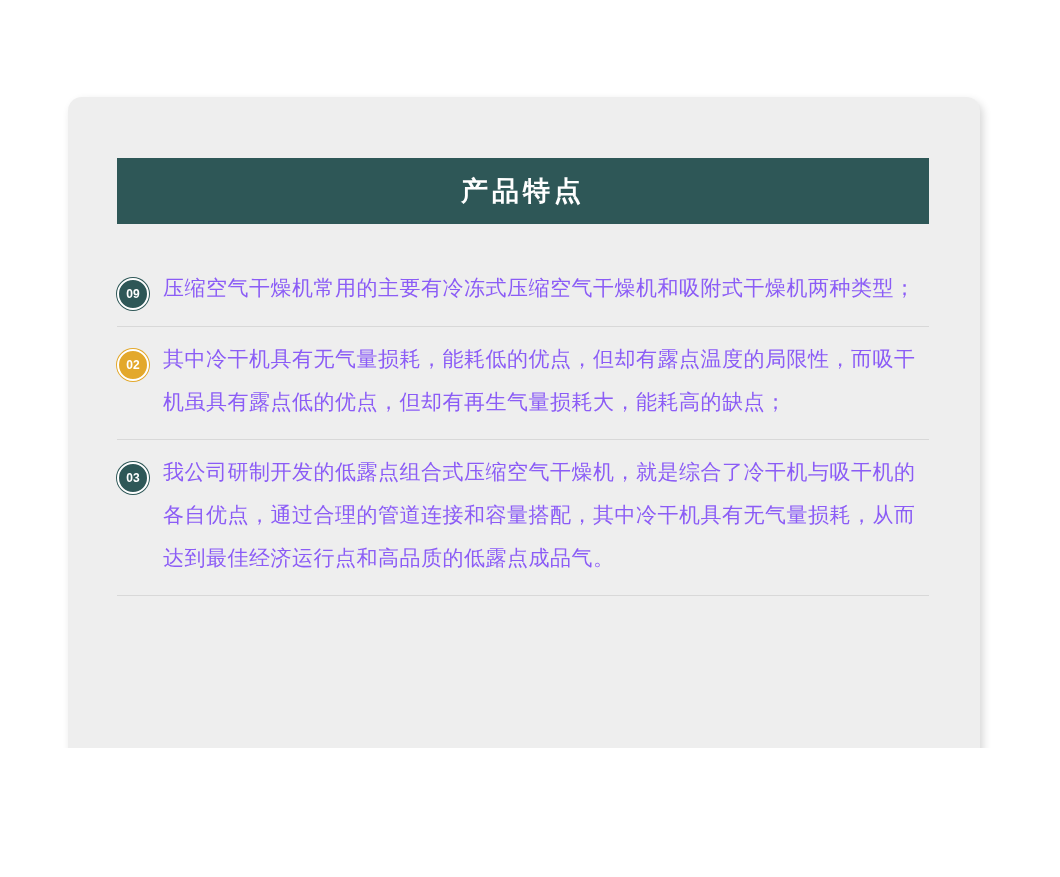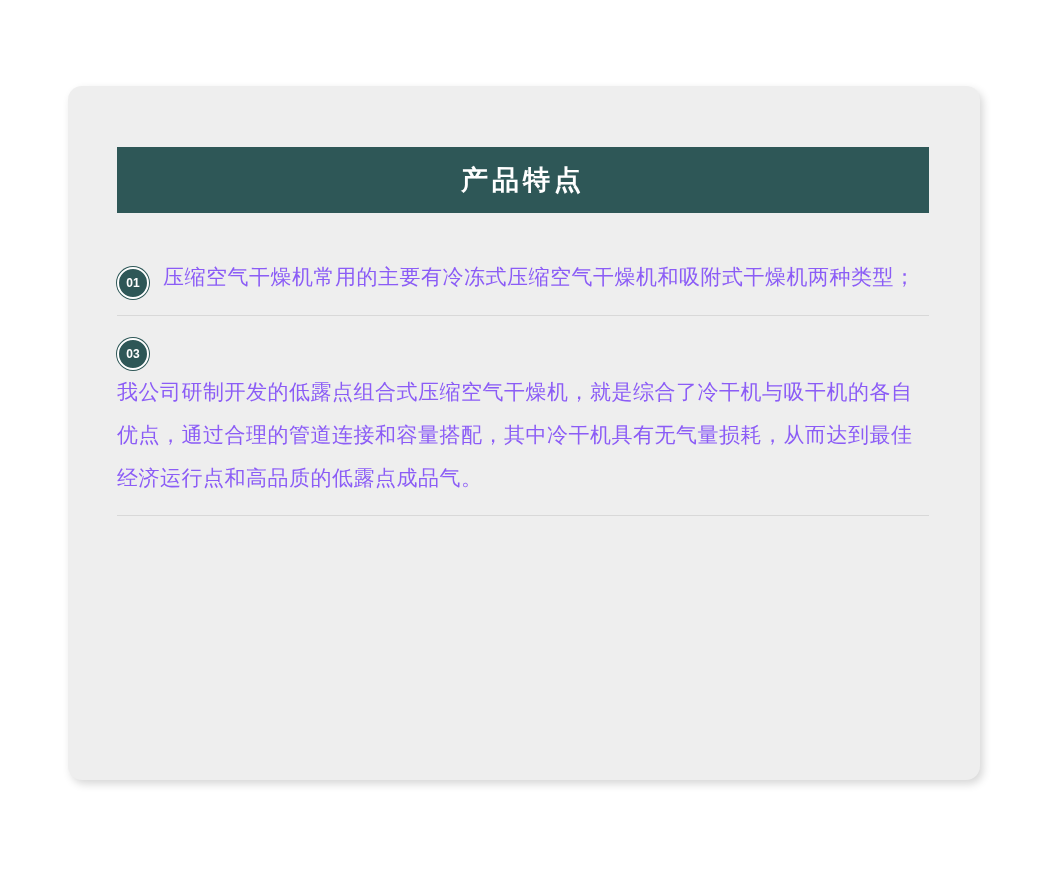--- a/index.html
+++ b/index.html
@@ -9,22 +9,23 @@
   }
   body {
     width: 1060px;
     height: 877px;
     font-family: "Liberation Sans", "DejaVu Sans", sans-serif;
     -webkit-font-smoothing: antialiased;
   }
   .page {
     position: relative;
     width: 1060px;
-    height: 877px;
+    height: 737px;
     overflow: hidden;
+    margin-top: 11px;
   }
   .card {
     position: absolute;
     left: 68px;
     top: 86px;
     width: 912px;
     height: 694px;
     background: #eeeeee;
     border-radius: 14px;
     box-shadow: 3px 4px 9px rgba(0,0,0,0.16);
@@ -54,21 +55,20 @@
     width: 812px;
   }
   .row {
     display: flex;
     align-items: flex-start;
     padding: 10px 0 16px 0;
     border-bottom: 1px solid #d8d8d8;
   }
   .row:last-child {
     border-bottom: 1px solid #d8d8d8;
-    flex-direction: column;
   }
   .badge {
     flex: 0 0 auto;
     width: 32px;
     height: 32px;
     border-radius: 50%;
     display: flex;
     align-items: center;
     justify-content: center;
     font-size: 12px;
@@ -103,24 +103,28 @@
 <div class="page">
   <div class="card">
 
     <div class="title-bar">
       <span class="title-text">产品特点</span>
     </div>
 
     <div class="list">
 
       <div class="row">
-        <div class="badge dark">01</div>
+        <div class="badge dark">09</div>
         <div class="row-text">压缩空气干燥机常用的主要有冷冻式压缩空气干燥机和吸附式干燥机两种类型；</div>
       </div>
 
+      <div class="row">
+        <div class="badge amber">02</div>
+        <div class="row-text">其中冷干机具有无气量损耗，能耗低的优点，但却有露点温度的局限性，而吸干机虽具有露点低的优点，但却有再生气量损耗大，能耗高的缺点；</div>
+      </div>
 
       <div class="row">
         <div class="badge dark">03</div>
         <div class="row-text">我公司研制开发的低露点组合式压缩空气干燥机，就是综合了冷干机与吸干机的各自优点，通过合理的管道连接和容量搭配，其中冷干机具有无气量损耗，从而达到最佳经济运行点和高品质的低露点成品气。</div>
       </div>
 
     </div>
   </div>
 </div>
 

